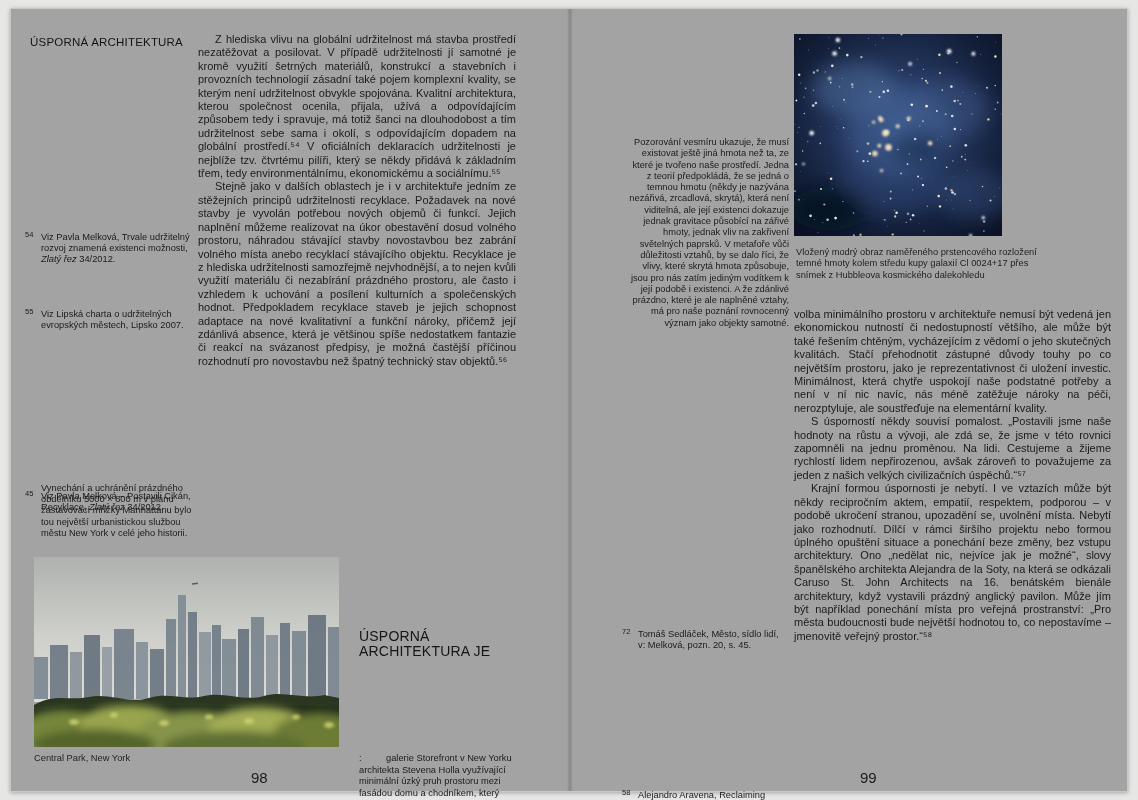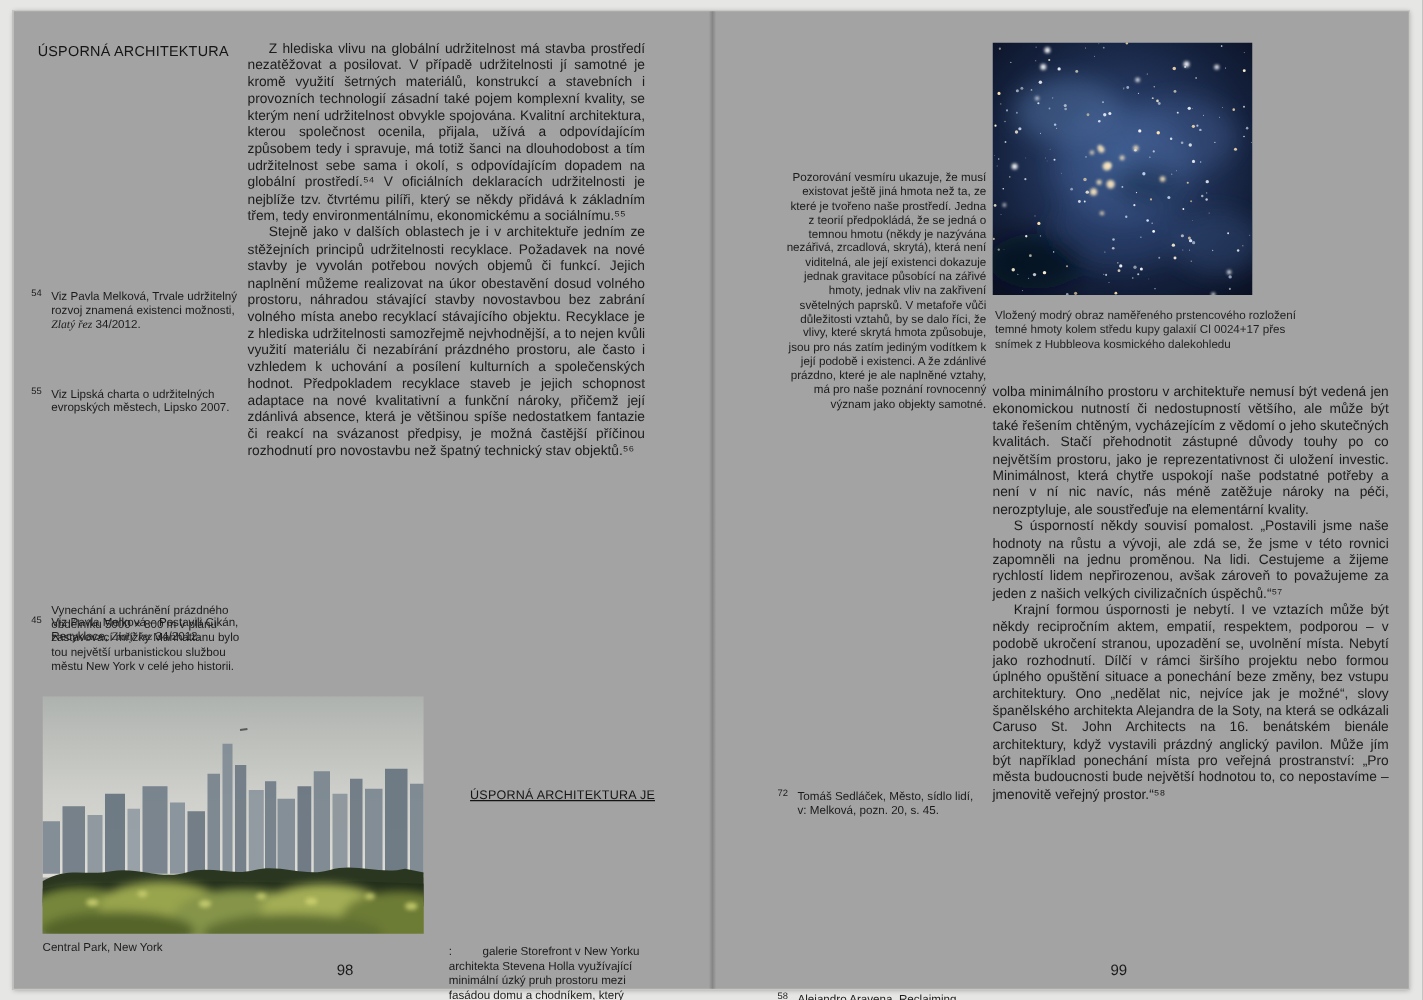--- a/index.html
+++ b/index.html
@@ -20,38 +20,38 @@
     background:linear-gradient(to right,rgba(0,0,0,0) 0%,rgba(0,0,0,.18) 50%,rgba(0,0,0,0) 100%);
   }
   .abs{position:absolute;}
   p{margin:0;}
   
   .chapter-heading{
     font-size:11.5px;line-height:15px;letter-spacing:.2px;text-align:right;
     text-transform:uppercase;color:#151515;
   }
   .glossary-heading{
-    font-size:10px;line-height:15px;letter-spacing:.2px;text-align:right;
-    text-transform:uppercase;color:#151515;text-decoration:underline;
+    font-size:14px;line-height:15px;letter-spacing:.2px;text-align:left;
+    text-transform:uppercase;color:#151515;
   }
   
   .body-col{font-size:11px;line-height:13.4px;text-align:justify;}
   .body-col p{margin:0;}
   .indent{text-indent:17px;}
   
   .fn{font-size:9.3px;line-height:11.2px;}
   .fn-num{
     position:absolute;left:-16px;top:-2px;font-size:7.5px;line-height:9px;color:#1b1b1b;
   }
   .fn-wrap{position:relative;}
-  .it{font-style:italic;font-family:Liberation Serif, serif;}
+  .it{font-style:italic;}
   .margin-note{font-size:9.3px;line-height:11.2px;}
   .margin-note-right{font-size:9.3px;line-height:11.3px;text-align:right;}
   .caption{font-size:9.3px;line-height:11.4px;color:#1f1f1f;}
-  .pagenum{font-size:12px;text-align:center;color:#1b1b1b;}
+  .pagenum{font-size:15px;color:#1b1b1b;}
   
   .entry{position:relative;font-size:9.3px;line-height:11.4px;}
   .entry .colon{position:absolute;left:0;top:0;}
   .entry .etext{text-indent:27px;}
   .photo{display:block;}
 </style>
 </head>
 <body>
 
 <div class="spread">

